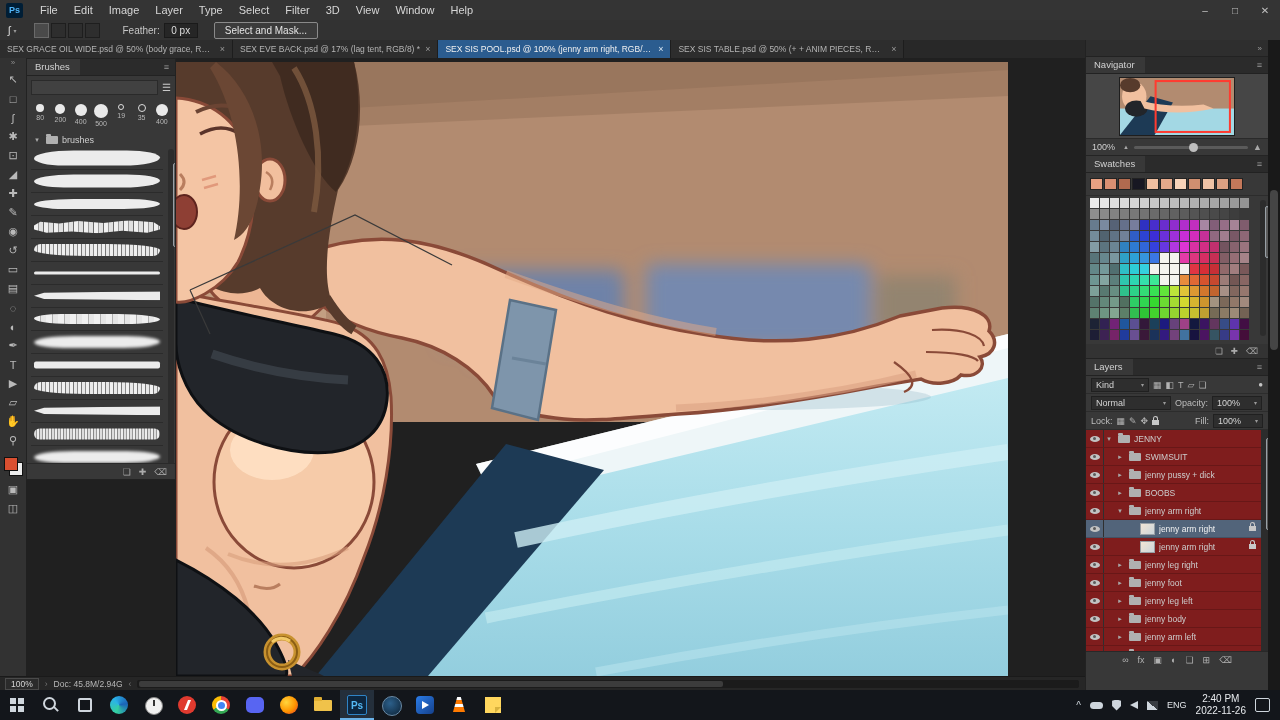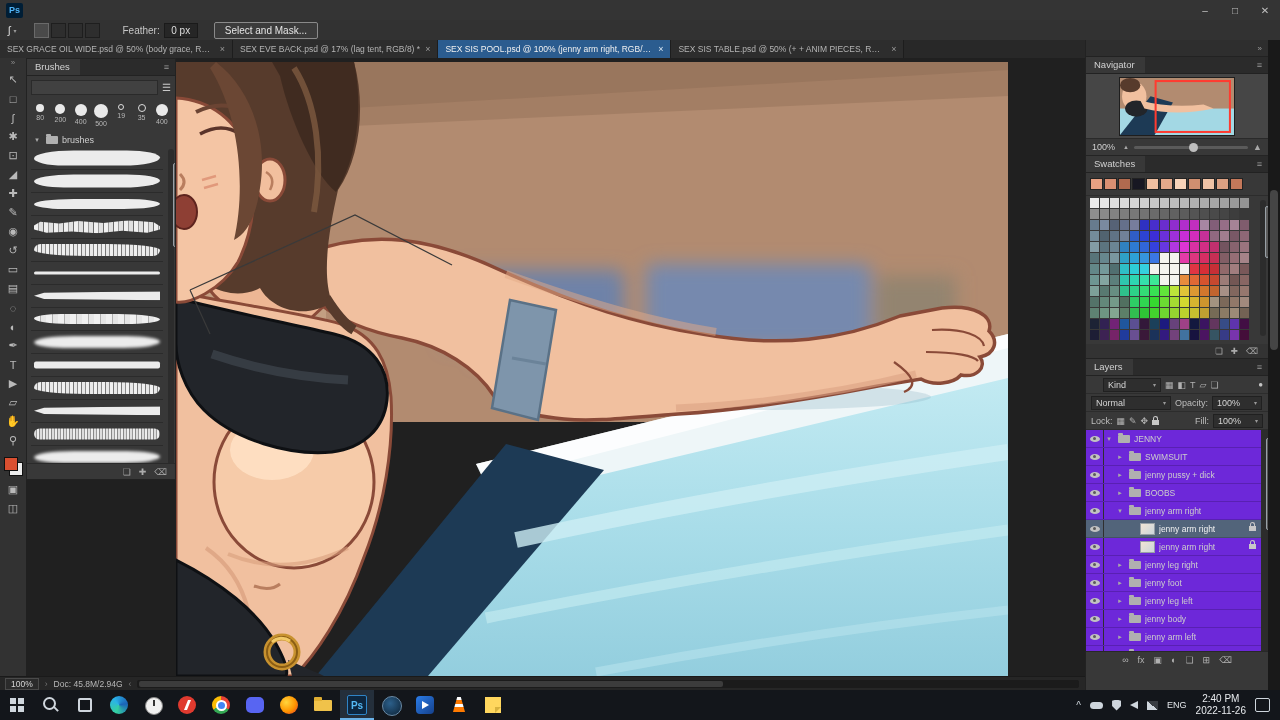--- a/index.html
+++ b/index.html
@@ -120,31 +120,31 @@
   .sg-scroll{position:absolute;right:2px;top:4px;width:6px;height:136px;background:#2c2c2c;border-radius:3px;}
   .sg-scroll .thumb{position:absolute;left:1px;top:6px;width:4px;height:52px;background:#5c5c5c;border-radius:2px;}
   .swatch-footer{height:14px;border-bottom:1px solid #222;display:flex;align-items:center;justify-content:flex-end;
     gap:8px;color:#ababab;font-size:8.5px;padding-right:10px;background:#333;}
 
   
   .l-filter,.l-blend,.l-lock{height:17px;display:flex;align-items:center;gap:4px;padding:0 5px;
     border-bottom:1px solid #2c2c2c;font-size:9px;color:#c6c6c6;}
   .l-select{display:flex;align-items:center;justify-content:space-between;background:#2e2e2e;
     border:1px solid #202020;height:12px;padding:0 4px;color:#d4d4d4;}
-  .l-select.kind{width:48px;margin-left:12px;}
+  .l-select.kind{width:48px;}
   .l-select.blend{width:70px;}
   .l-select.small{width:40px;}
   .f-ico{color:#b2b2b2;font-size:9px;}
   .f-toggle{margin-left:auto;color:#c4c4c4;font-size:8px;}
   .l-lab{color:#bdbdbd;text-align:center;}
   .l-lab.fill{margin-left:auto;}
   .lockg{width:7px;height:5px;background:#c8c8c8;position:relative;display:inline-block;margin-top:3px;}
   .lockg::before{content:'';position:absolute;top:-4px;left:1px;width:3px;height:3px;border:1px solid #c8c8c8;
     border-bottom:none;border-radius:3px 3px 0 0;}
-  .layers-list{position:relative;height:221px;overflow:hidden;background:#6d28d9;}
+  .layers-list{position:relative;height:221px;overflow:hidden;background:#7f1d1d;}
   .layer-row{height:17px;display:flex;align-items:center;font-size:8.5px;color:#cdcdcd;
     border-bottom:1px solid rgba(0,0,0,.18);}
   .layer-row.selected{background:#52647a;color:#f2f2f2;}
   .eye-wrap{width:17px;height:100%;display:flex;align-items:center;justify-content:center;
     border-right:1px solid #2f2f2f;flex:none;}
   .eye{width:10px;height:6px;background:#c2c2c2;border-radius:50%;position:relative;}
   .eye::after{content:'';position:absolute;left:3.5px;top:1.5px;width:3px;height:3px;background:#5a5a5a;border-radius:50%;}
   .indent{flex:none;}
   .arrow{width:10px;flex:none;text-align:center;color:#aaa;font-size:7px;}
   .thumb{width:15px;height:12px;background:linear-gradient(135deg,#f2e4d4,#ccd6db);border:1px solid #98a0a6;
@@ -225,20 +225,33 @@
   .tray-time{color:#e8ebee;font-size:10px;line-height:1.25;text-align:center;}
   .tray-notif{width:13px;height:12px;border:1.5px solid #cfd6dd;border-radius:2px;}
 </style>
 </head>
 <body>
 
 <div id="screen">
 
   <div class="menubar">
     <div class="ps-logo">Ps</div>
+    <div class="menu-items">
+        <div class="menu-item">File</div>
+        <div class="menu-item">Edit</div>
+        <div class="menu-item">Image</div>
+        <div class="menu-item">Layer</div>
+        <div class="menu-item">Type</div>
+        <div class="menu-item">Select</div>
+        <div class="menu-item">Filter</div>
+        <div class="menu-item">3D</div>
+        <div class="menu-item">View</div>
+        <div class="menu-item">Window</div>
+        <div class="menu-item">Help</div>
+      </div>
     <div class="win-controls">
       <span class="wc">–</span>
       <span class="wc">□</span>
       <span class="wc">✕</span>
     </div>
   </div>
 
   <div class="optionsbar">
     <span class="tool-chip">
       <span>ʃ</span>

